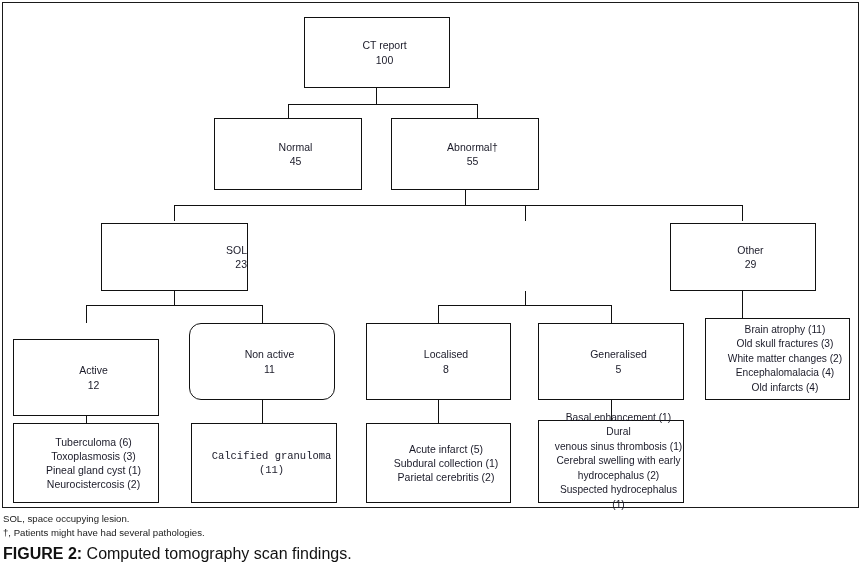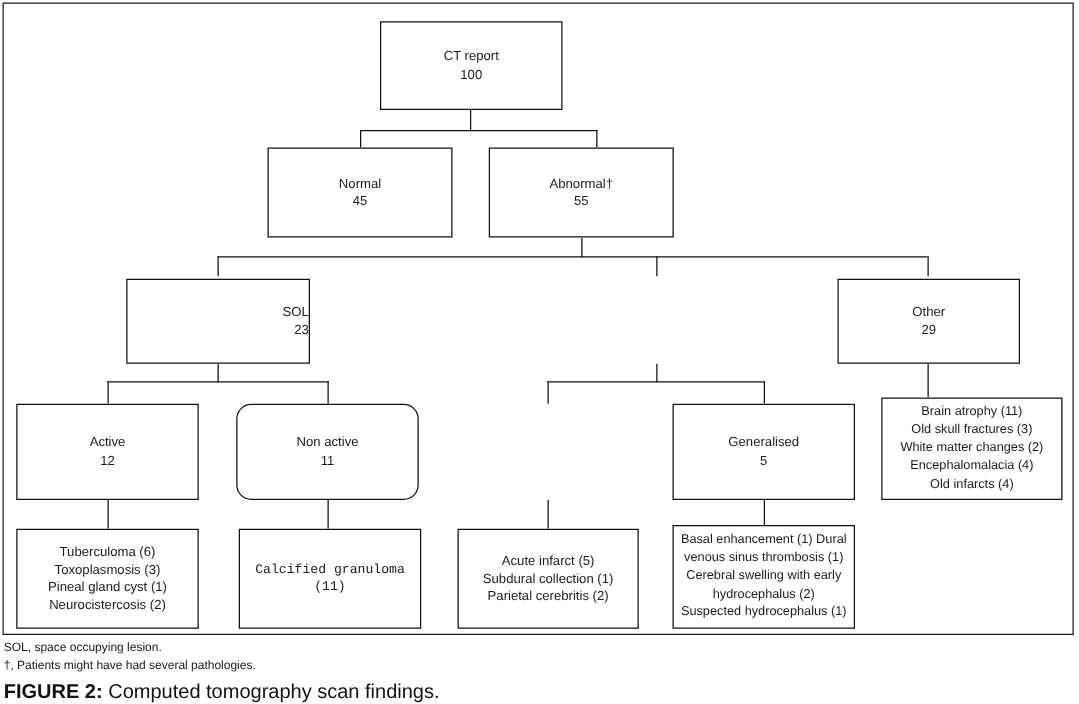--- a/index.html
+++ b/index.html
@@ -34,20 +34,21 @@
     background: #ffffff;
     display: flex;
     flex-direction: column;
     align-items: center;
     justify-content: center;
     text-align: center;
     font-size: 10.5px;
     line-height: 1.34;
     color: #1a1a28;
     z-index: 3;
+    padding-left: 15px;
   }
   .node .ln {
     display: block;
     white-space: nowrap;
   }
   .node.list {
     justify-content: center;
   }
   .node.list .ln {
     white-space: normal;
@@ -145,30 +146,34 @@
     <span class="ln">SOL</span>
     <span class="ln">23</span>
   </div>
 
 
   <div class="node" style="left:670px; top:223px; width:146px; height:68px;">
     <span class="ln">Other</span>
     <span class="ln">29</span>
   </div>
 
-  <div class="node" style="left:13px; top:323px; width:146px; height:77px;">
+  <div class="node" style="left:13px; top:339px; width:146px; height:77px;">
     <span class="ln">Active</span>
     <span class="ln">12</span>
   </div>
 
   <div class="node" style="left:189px; top:323px; width:146px; height:77px;border-radius:12px;">
     <span class="ln">Non active</span>
     <span class="ln">11</span>
   </div>
 
+  <div class="node" style="left:366px; top:323px; width:145px; height:77px;">
+    <span class="ln">Localised</span>
+    <span class="ln">8</span>
+  </div>
 
   <div class="node" style="left:538px; top:323px; width:146px; height:77px;">
     <span class="ln">Generalised</span>
     <span class="ln">5</span>
   </div>
 
   <div class="node list" style="left:13px; top:423px; width:146px; height:80px;">
     <span class="ln">Tuberculoma (6)</span>
     <span class="ln">Toxoplasmosis (3)</span>
     <span class="ln">Pineal gland cyst (1)</span>

